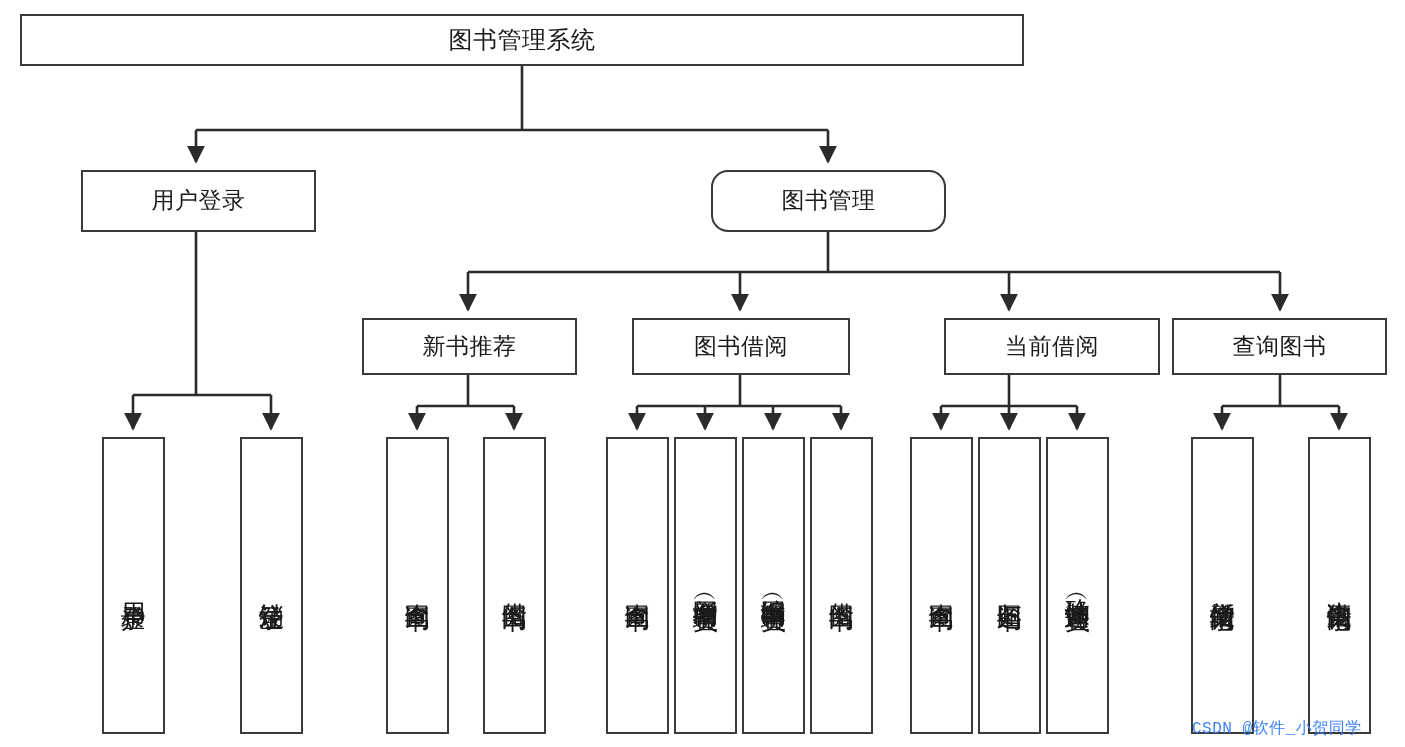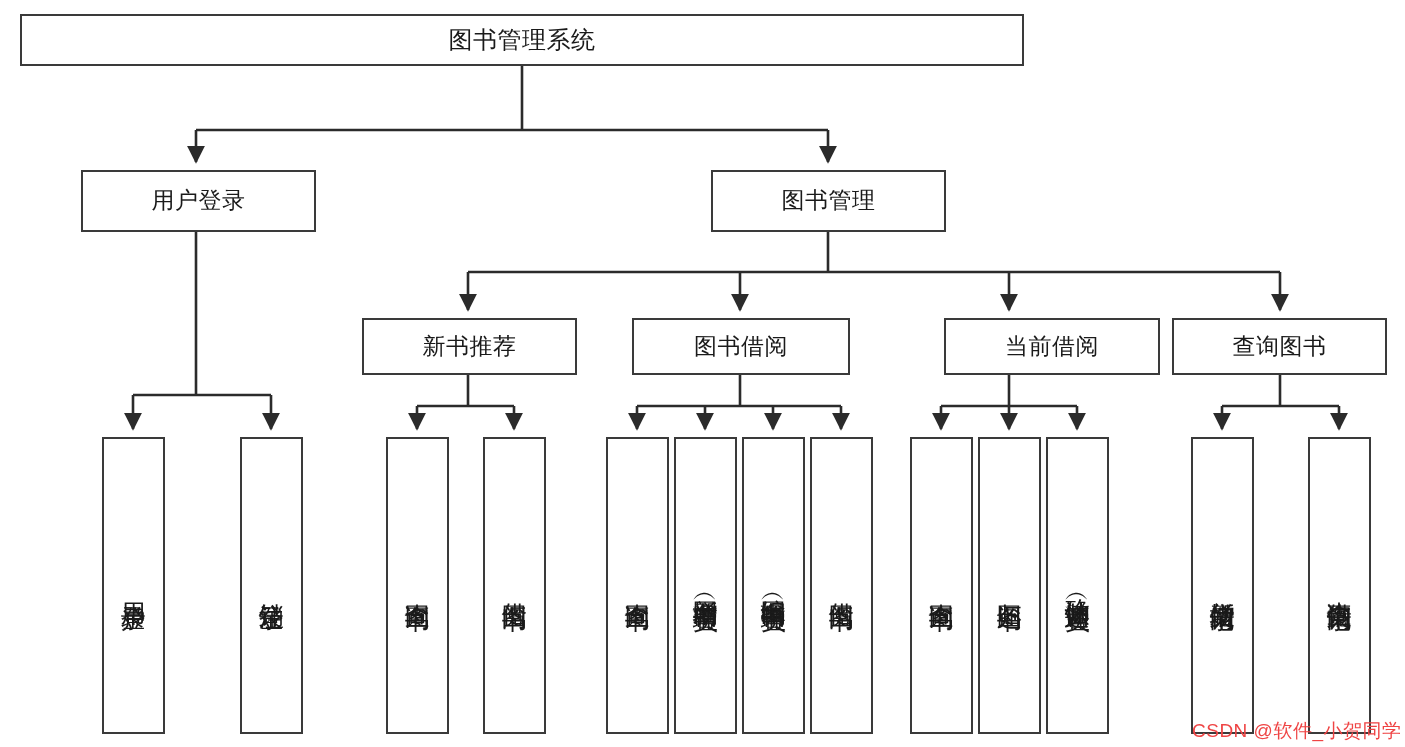--- a/index.html
+++ b/index.html
@@ -61,25 +61,26 @@
     writing-mode: vertical-rl;
     text-orientation: upright;
     font-size: 25px;
     line-height: 1.06;
     letter-spacing: 1.5px;
     white-space: nowrap;
     text-align: center;
   }
   .watermark {
     position: absolute;
-    color: #ef4444;
-    font-size: 19px;
+    color: #3b82f6;
+    font-size: 16px;
     white-space: nowrap;
     z-index: 3;
     letter-spacing: 0.5px;
+    font-family: Liberation Mono, monospace;
   }
 </style>
 </head>
 <body>
 
 <div id="canvas">
 
   <svg id="edges" viewBox="0 0 1405 747" xmlns="http://www.w3.org/2000/svg">
     <defs>
       <marker id="arrow" viewBox="0 0 10 10" refX="9" refY="5" markerWidth="7" markerHeight="7" orient="auto-start-reverse">
@@ -131,21 +132,21 @@
     </g>
   </svg>
 
   <div class="node horiz root" style="left:20px; top:14px; width:1004px; height:52px;">
     <span class="node-label">图书管理系统</span>
   </div>
 
   <div class="node horiz" style="left:81px; top:170px; width:235px; height:62px;">
     <span class="node-label">用户登录</span>
   </div>
-  <div class="node horiz" style="left:711px; top:170px; width:235px; height:62px;">
+  <div class="node horiz" style="left:711px; top:170px; width:235px; height:62px;border-radius:17px;">
     <span class="node-label">图书管理</span>
   </div>
 
   <div class="node horiz" style="left:362px; top:318px; width:215px; height:57px;">
     <span class="node-label">新书推荐</span>
   </div>
   <div class="node horiz" style="left:632px; top:318px; width:218px; height:57px;">
     <span class="node-label">图书借阅</span>
   </div>
   <div class="node horiz" style="left:944px; top:318px; width:216px; height:57px;">

